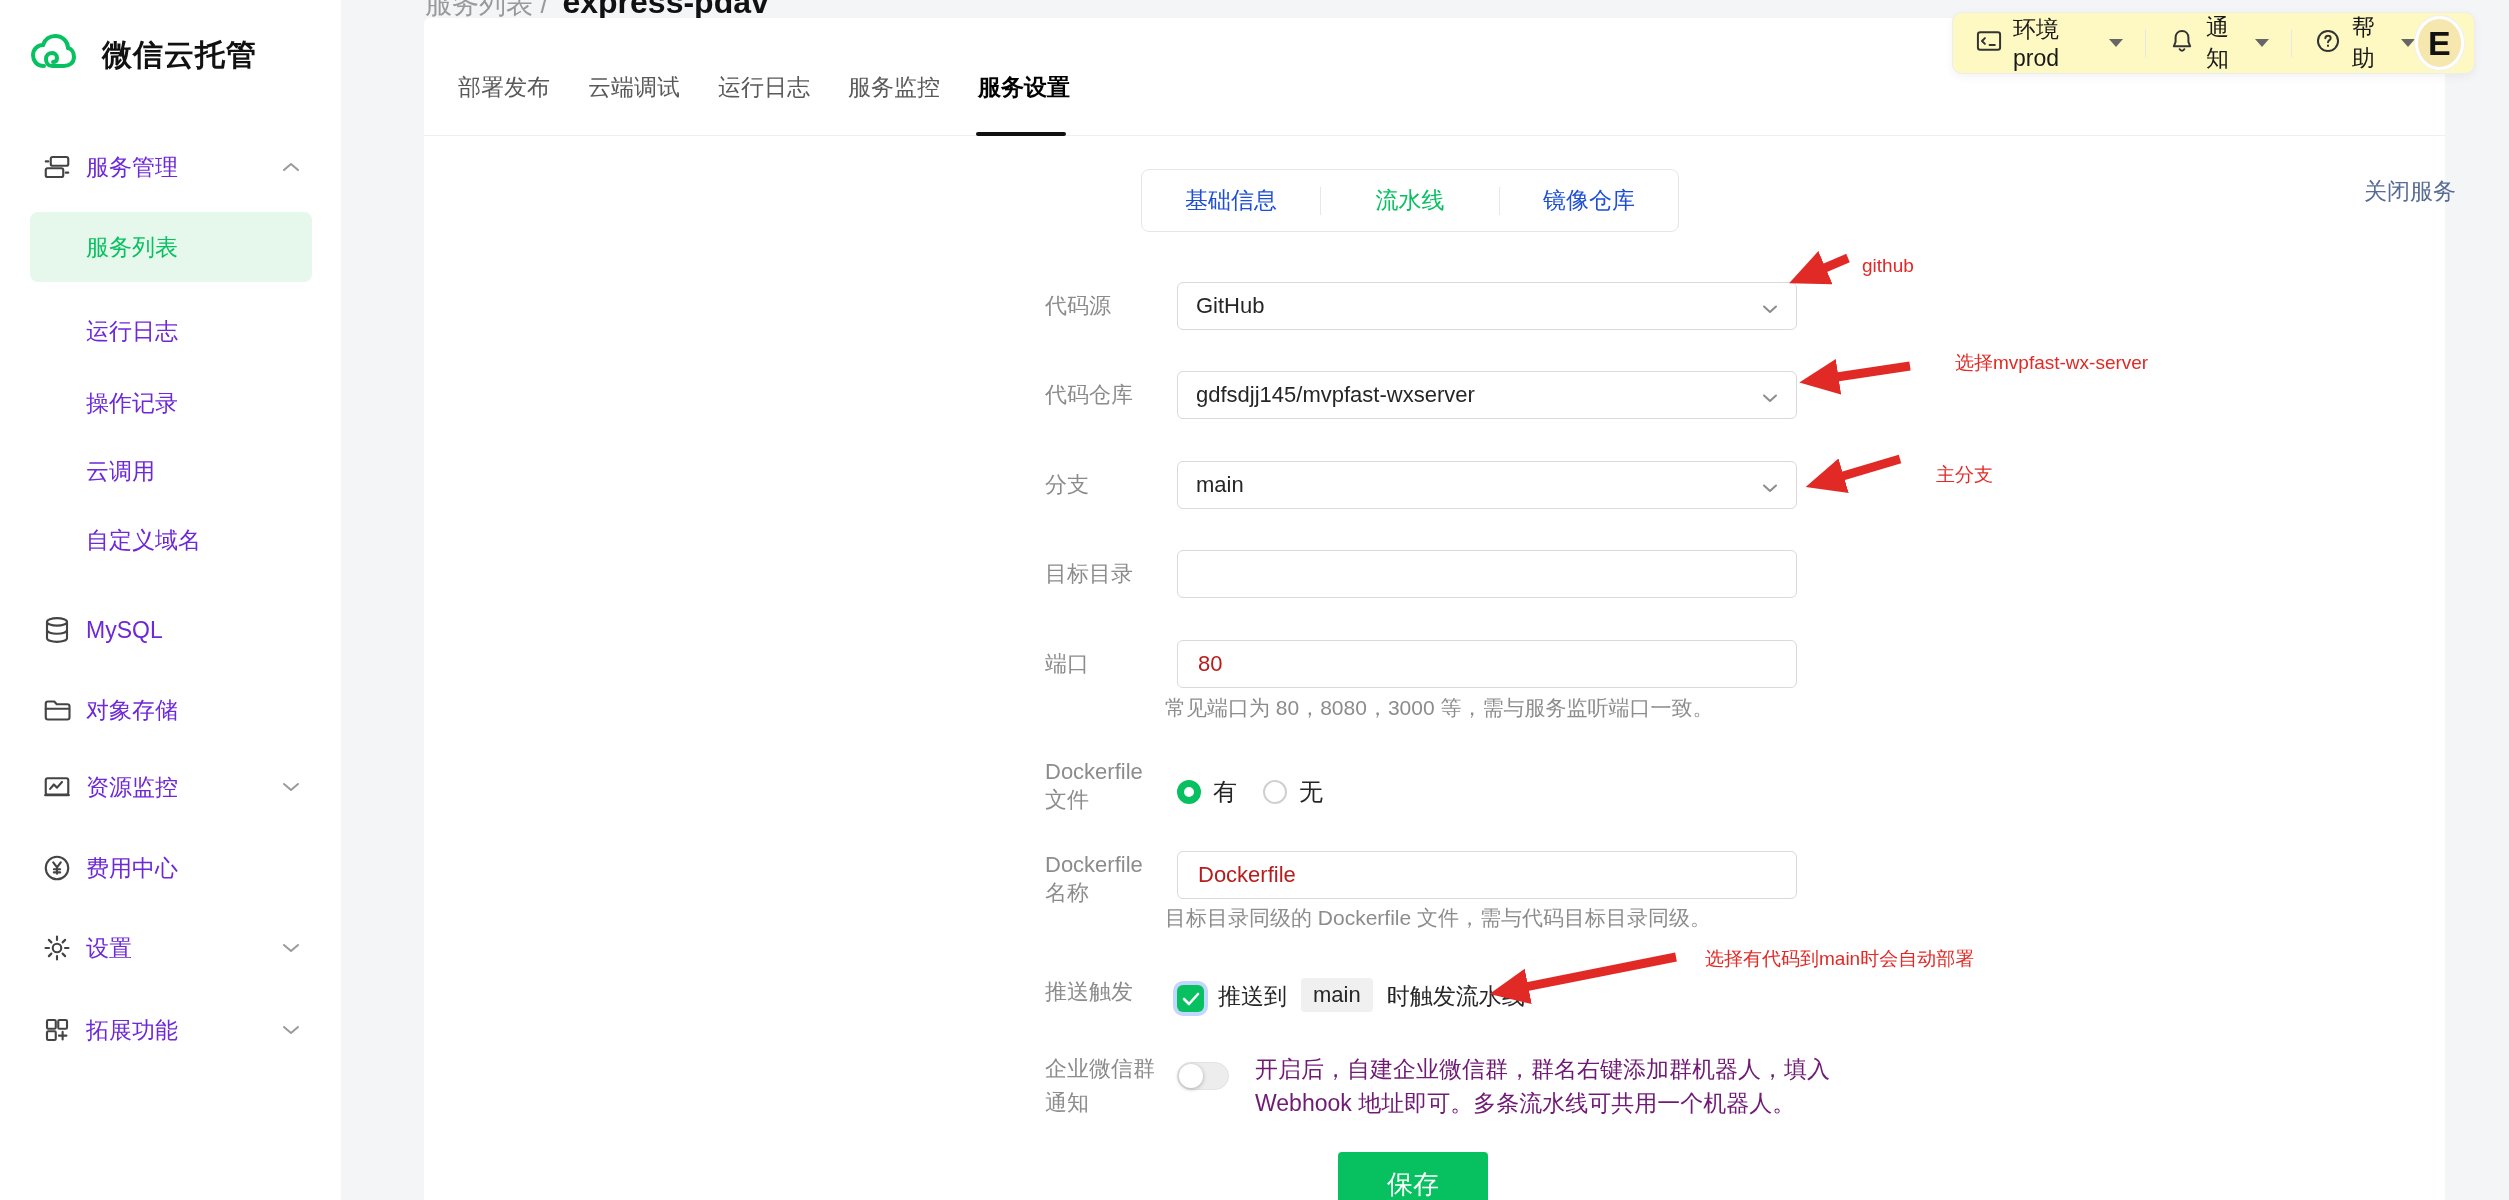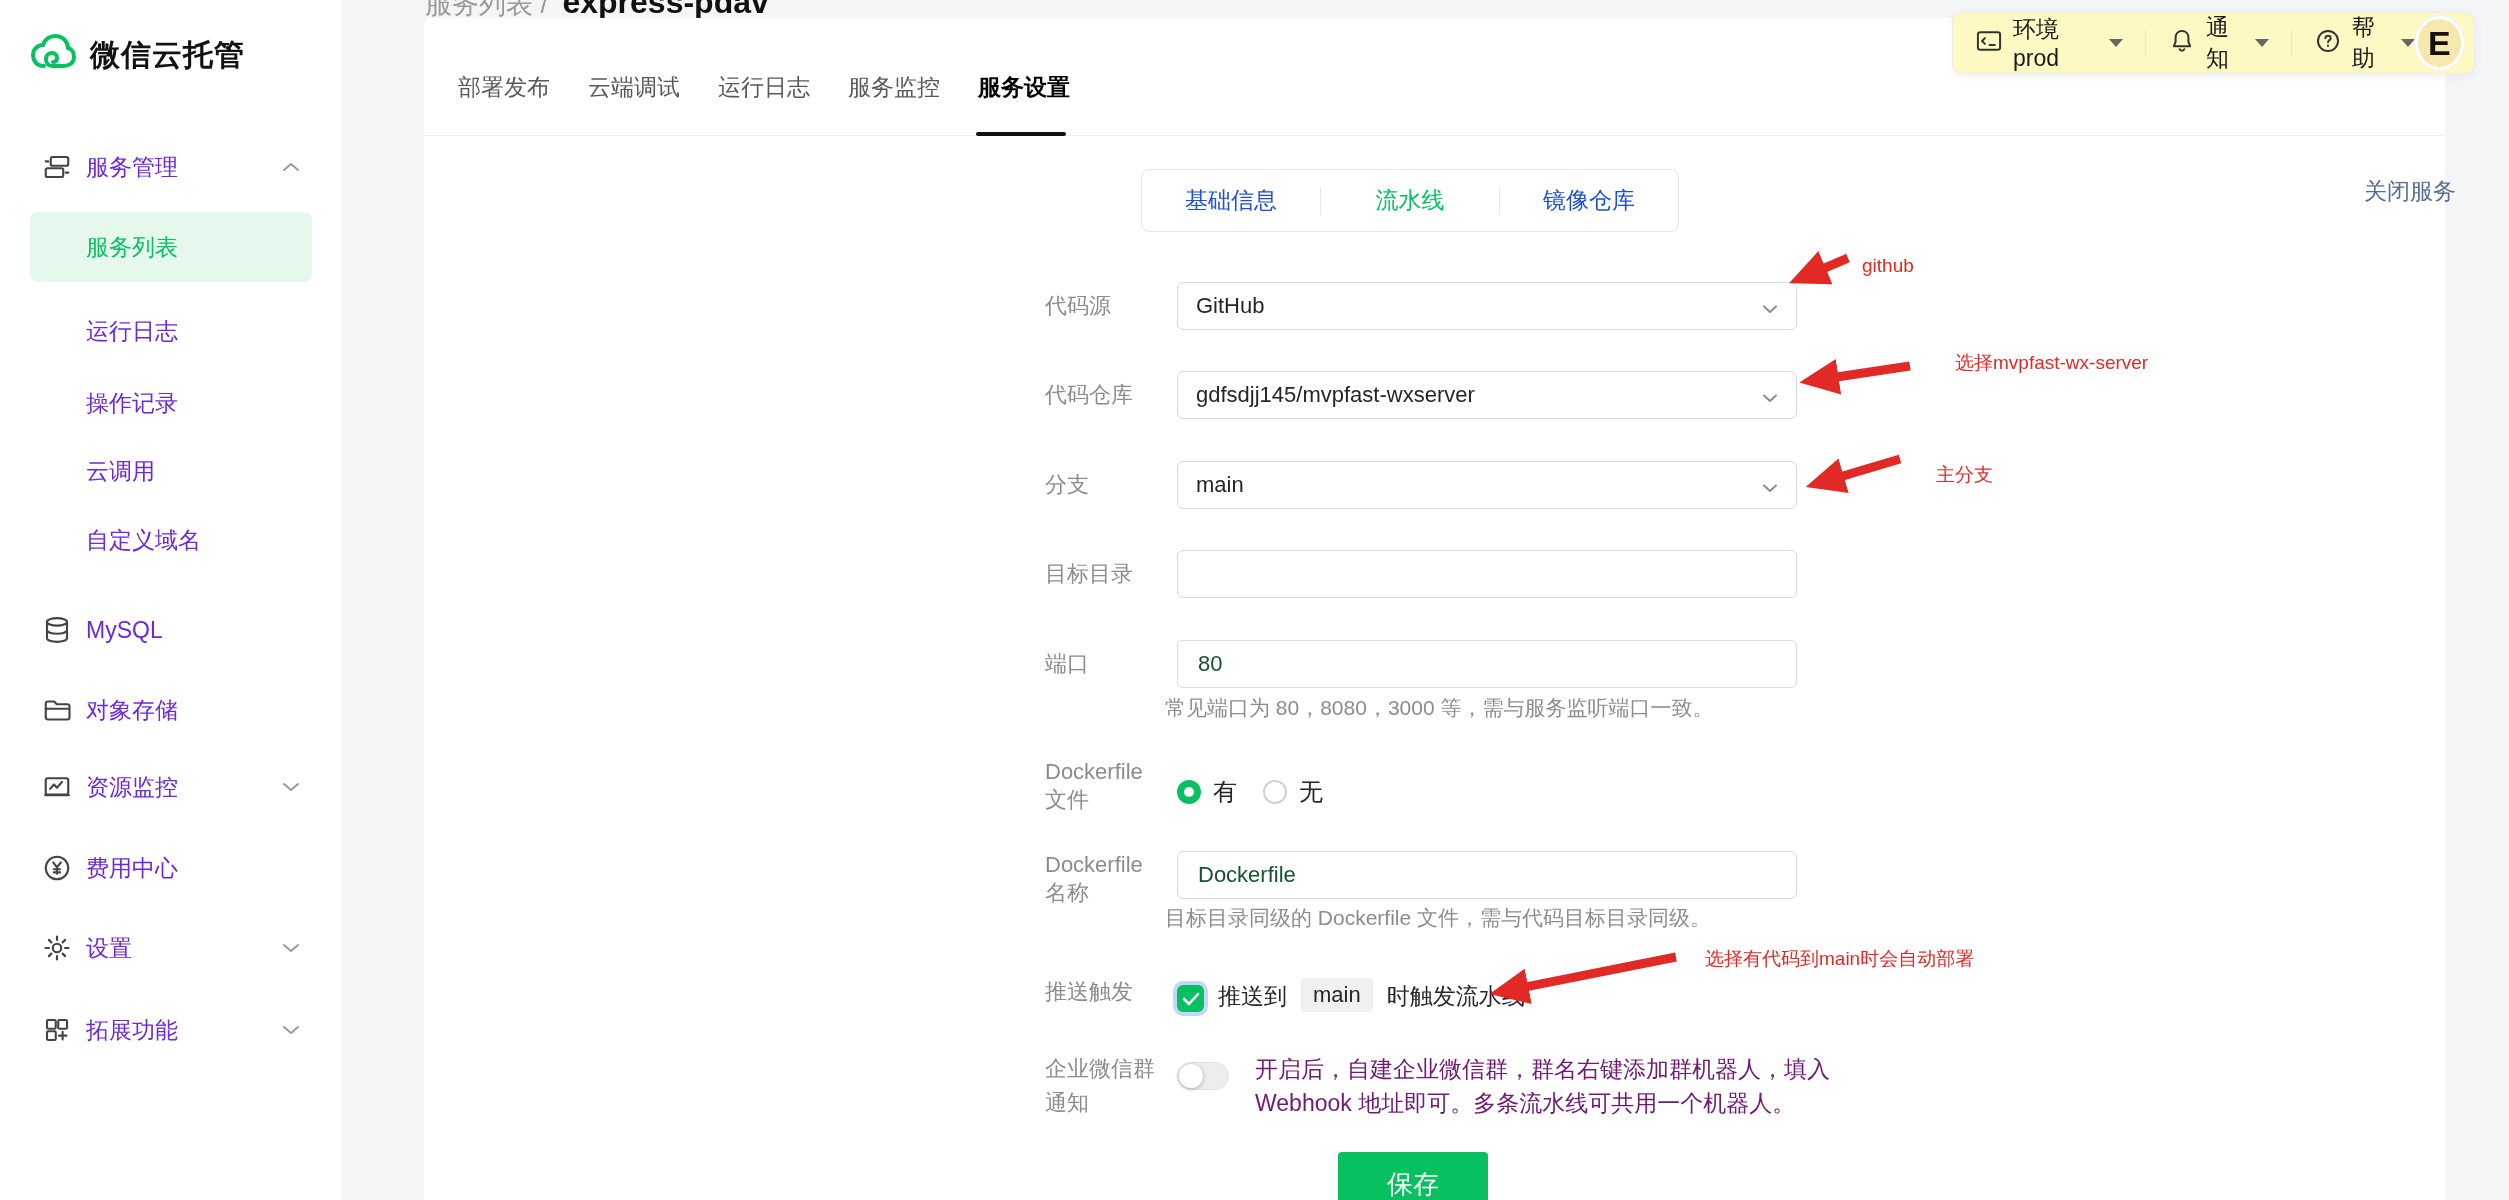--- a/index.html
+++ b/index.html
@@ -4,21 +4,21 @@
 <style>
   html,body{margin:0;padding:0;}
   body{
     width:2509px;height:1200px;position:relative;overflow:hidden;
     background:#f4f5f7;
     font-family:"Liberation Sans","DejaVu Sans",sans-serif;
     color:#262626;
   }
   
   .sidebar{position:absolute;left:0;top:0;width:341px;height:1200px;background:#ffffff;}
-  .logo{position:absolute;left:30px;top:33px;display:flex;align-items:center;gap:14px;}
+  .logo{position:absolute;left:30px;top:33px;display:flex;align-items:center;gap:26px;}
   .logo-text{font-size:30px;font-weight:bold;color:#111;letter-spacing:1px;}
   .side-item{position:absolute;left:0;width:341px;height:56px;display:flex;align-items:center;cursor:pointer;}
   .side-item .ic{width:30px;height:30px;margin-left:42px;flex:0 0 auto;display:flex;}
   .side-item .lbl{margin-left:14px;font-size:23px;color:#6d28d9;}
   .side-item.sub .lbl{margin-left:86px;}
   .side-item .chev{position:absolute;right:40px;display:flex;}
   .side-active{position:absolute;left:30px;top:212px;width:282px;height:70px;background:#e6f7ec;border-radius:8px;}
   .side-active .lbl{margin-left:56px;font-size:23px;color:#07c160;line-height:70px;}
   svg.icon{stroke:#444;fill:none;stroke-width:1.7;stroke-linecap:round;stroke-linejoin:round;}
   svg.chevx{stroke:#9a9a9a;fill:none;stroke-width:2;stroke-linecap:round;stroke-linejoin:round;}
@@ -48,21 +48,21 @@
   .seg{font-size:23px;color:#1d4ed8;cursor:pointer;flex:1;text-align:center;}
   .seg.active{color:#07c160;}
   .seg-div{width:1px;height:28px;background:#e7e7e7;}
   .close-link{position:absolute;left:2364px;top:176px;font-size:23px;color:#576b95;cursor:pointer;}
   
   .frow{position:absolute;left:1045px;display:flex;gap:12px;}
   .flabel{width:120px;flex:0 0 auto;font-size:22px;color:#8c8c8c;line-height:48px;}
   .flabel.two{line-height:28px;padding-top:0;}
   .field{width:620px;height:48px;border:1px solid #d9d9d9;border-radius:6px;background:#fff;display:flex;align-items:center;
     padding:0 18px;box-sizing:border-box;font-size:22px;color:#262626;position:relative;cursor:pointer;}
-  .field input{border:none;outline:none;font-size:22px;color:#14532d;width:100%;background:transparent;font-family:inherit;}
+  .field input{border:none;outline:none;font-size:22px;color:#b91c1c;width:100%;background:transparent;font-family:inherit;}
   .field .selval{flex:1;}
   .selchev{position:absolute;right:16px;top:14px;}
   .hint{position:absolute;left:1165px;font-size:21px;color:#8c8c8c;white-space:nowrap;}
   
   .radios{display:flex;align-items:center;gap:12px;margin-top:12px;}
   .radio-on{width:24px;height:24px;border-radius:50%;border:7px solid #07c160;background:#fff;box-sizing:border-box;cursor:pointer;}
   .radio-off{width:24px;height:24px;border-radius:50%;border:2px solid #d0d0d0;background:#fff;box-sizing:border-box;cursor:pointer;}
   .radio-lbl{font-size:24px;color:#262626;margin-right:14px;}
   
   .checkrow{display:flex;align-items:flex-end;gap:14px;}

